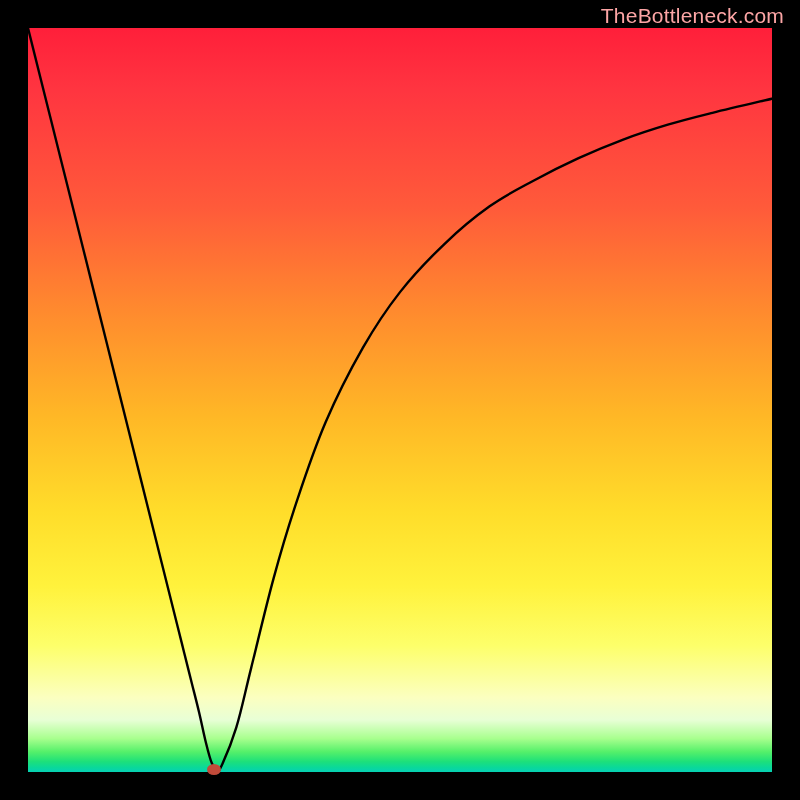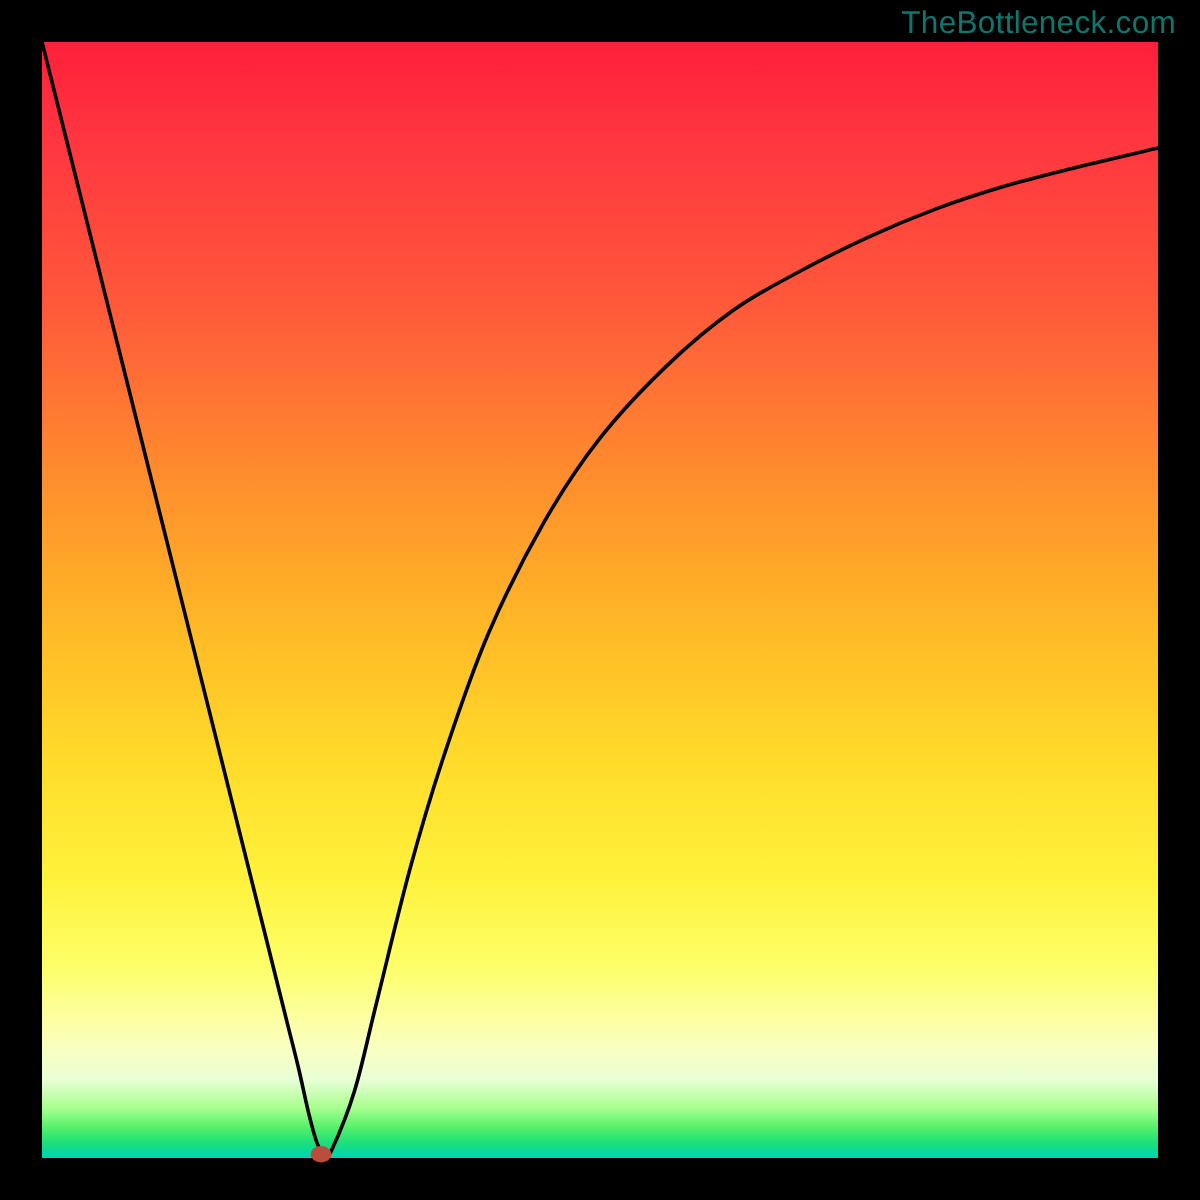--- a/index.html
+++ b/index.html
@@ -52,21 +52,21 @@
   }
   .marker {
     position: absolute;
     width: 14px;
     height: 11px;
     border-radius: 50%;
     background: #c14b3a;
   }
   .watermark {
     position: absolute;
-    color: #0f766e;
+    color: #fca5a5;
     font-size: 21px;
     font-weight: 400;
     letter-spacing: 0.2px;
   }
 </style>
 </head>
 <body>
 
 <div class="frame">
 

